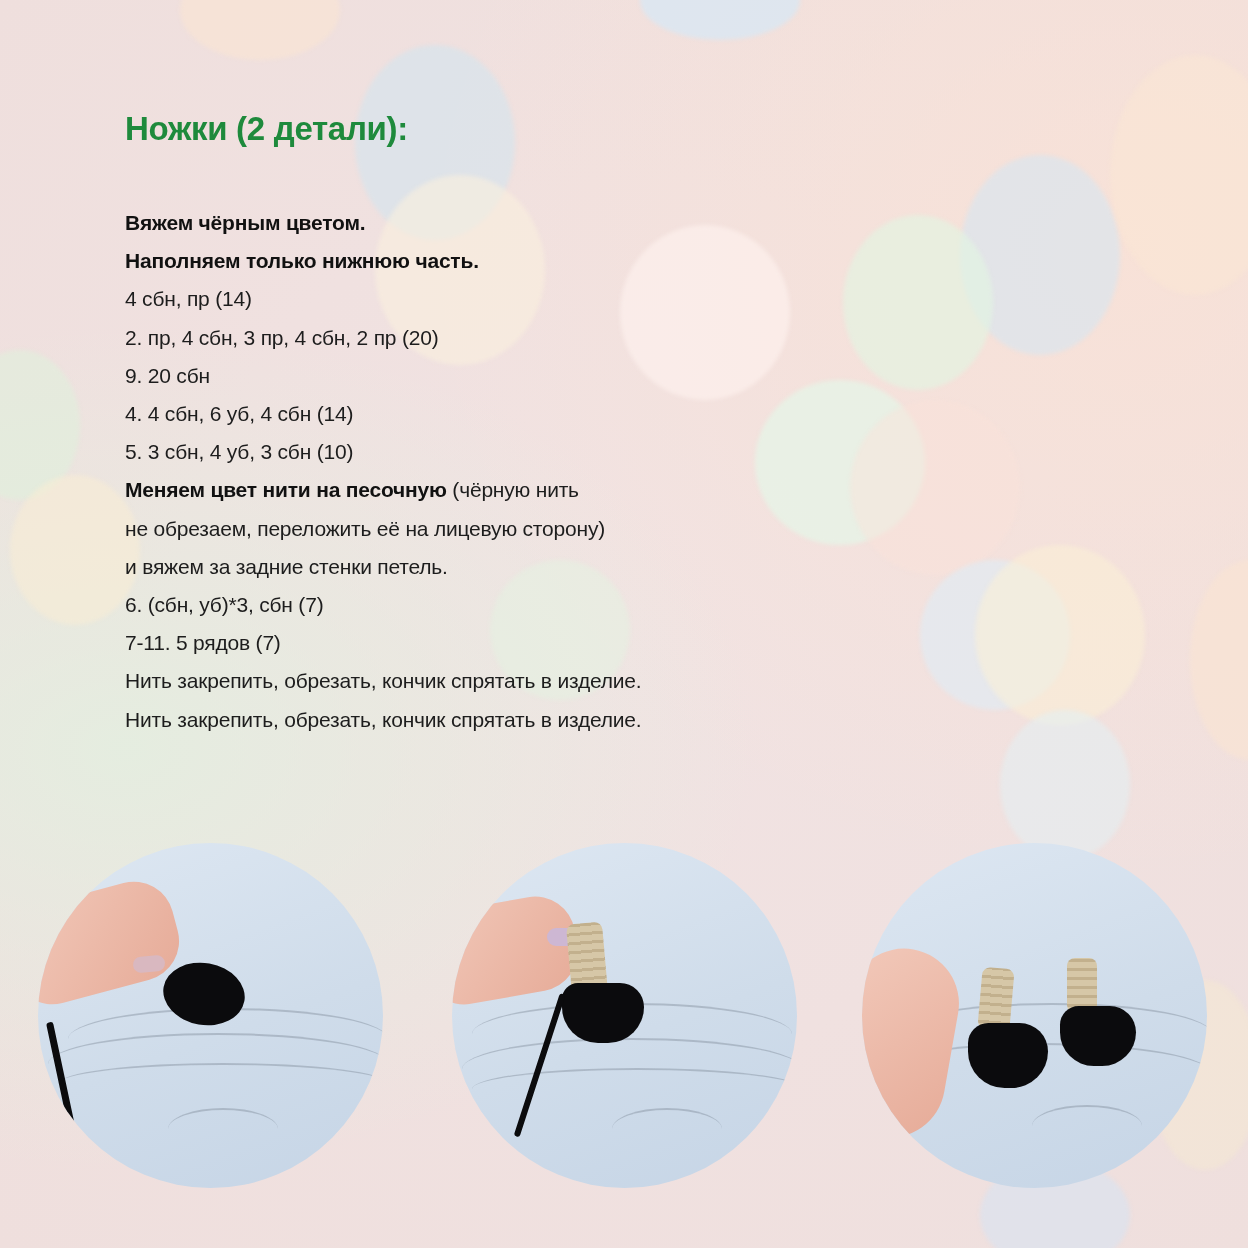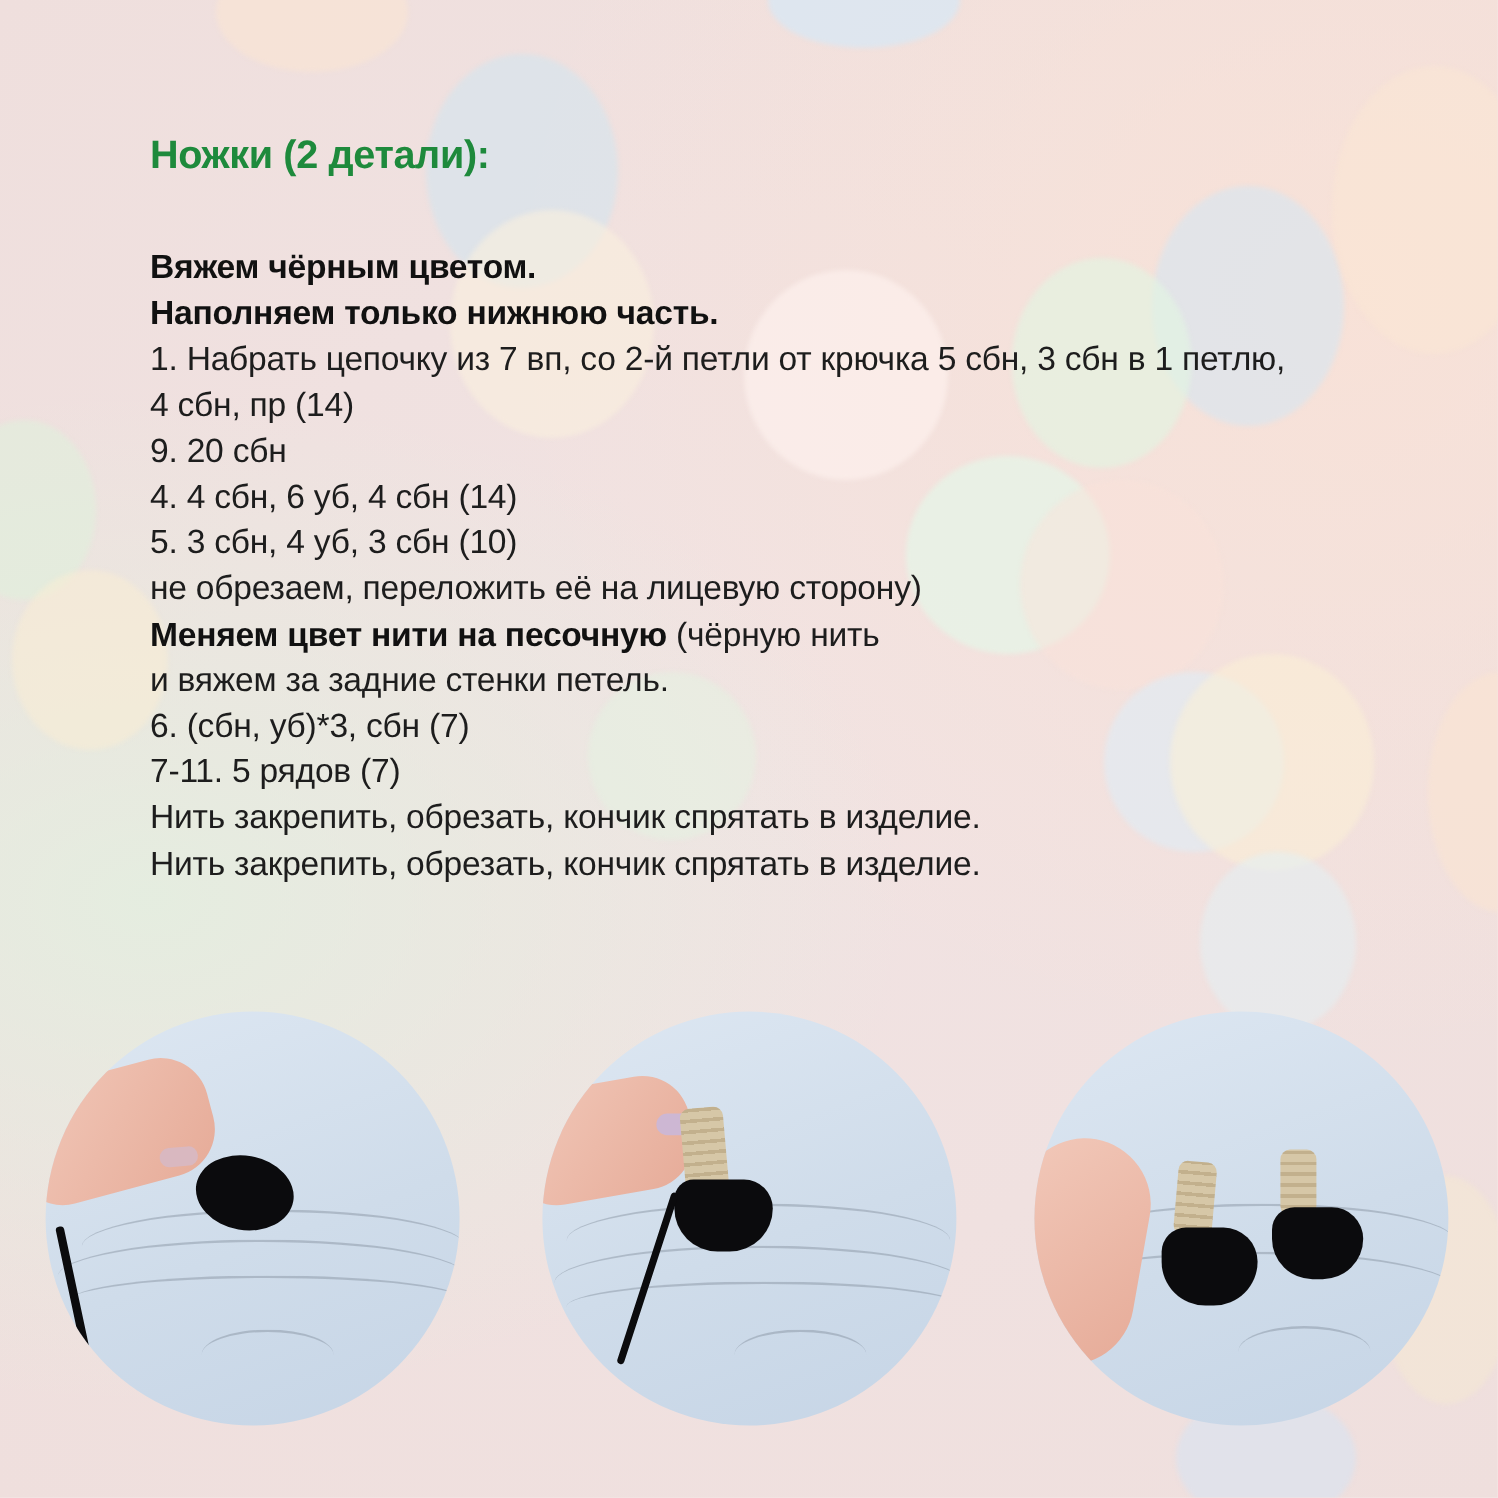--- a/index.html
+++ b/index.html
@@ -17,21 +17,21 @@
         radial-gradient(ellipse at 50% 50%, #f1e3e3 0%, #efdfdd 100%);
     }
     .bokeh { position: absolute; border-radius: 50%; filter: blur(2px); }
     .content { position: absolute; inset: 0; }
     .title {
       position: absolute; left: 125px; top: 110px;
       font-size: 33px; font-weight: bold; color: #1e8a3c; letter-spacing: -0.3px;
     }
     .lines { position: absolute; left: 125px; top: 204px; width: 1000px; }
     .line {
-      font-size: 28px; line-height: 38.2px; color: #1d1d1d; white-space: nowrap;
+      font-size: 21px; line-height: 38.2px; color: #1d1d1d; white-space: nowrap;
       letter-spacing: -0.2px;
     }
     .line .b { font-weight: bold; color: #111; }
     .photo {
       position: absolute; border-radius: 50%; overflow: hidden;
       background: linear-gradient(160deg, #dde7f2 0%, #cfdcea 55%, #c6d5e6 100%);
     }
     .grain { position: absolute; border-top: 2px solid rgba(110,120,135,0.35); border-radius: 50%; }
     .hand { position: absolute; background: linear-gradient(135deg, #f2c9ba, #e6ab98); border-radius: 40px; }
     .nail { position: absolute; background: #d9b8c0; border-radius: 10px; }
@@ -69,27 +69,27 @@
   <div class="bokeh" style="left:1150px;top:980px;width:110px;height:190px;background:rgba(246,234,210,0.5)"></div>
   <div class="bokeh" style="left:980px;top:1160px;width:150px;height:110px;background:rgba(214,228,244,0.55)"></div>
 </div>
 
 <div class="content">
   <div class="title">Ножки (2 детали):</div>
 
   <div class="lines">
     <div class="line"><span class="b">Вяжем чёрным цветом.</span><span></span></div>
     <div class="line"><span class="b">Наполняем только нижнюю часть.</span><span></span></div>
-    <div class="line"><span class="b"></span><span>1. Набрать цепочку из 7 вп, со 2-й петли от крючка 5 сбн, 3 сбн в 1 петлю,</span></div>
     <div class="line"><span class="b"></span><span>4 сбн, пр (14)</span></div>
+    <div class="line"><span class="b"></span><span>2. пр, 4 сбн, 3 пр, 4 сбн, 2 пр (20)</span></div>
     <div class="line"><span class="b"></span><span>9. 20 сбн</span></div>
     <div class="line"><span class="b"></span><span>4. 4 сбн, 6 уб, 4 сбн (14)</span></div>
     <div class="line"><span class="b"></span><span>5. 3 сбн, 4 уб, 3 сбн (10)</span></div>
+    <div class="line"><span class="b">Меняем цвет нити на песочную</span><span> (чёрную нить</span></div>
     <div class="line"><span class="b"></span><span>не обрезаем, переложить её на лицевую сторону)</span></div>
-    <div class="line"><span class="b">Меняем цвет нити на песочную</span><span> (чёрную нить</span></div>
     <div class="line"><span class="b"></span><span>и вяжем за задние стенки петель.</span></div>
     <div class="line"><span class="b"></span><span>6. (сбн, уб)*3, сбн (7)</span></div>
     <div class="line"><span class="b"></span><span>7-11. 5 рядов (7)</span></div>
     <div class="line"><span class="b"></span><span>Нить закрепить, обрезать, кончик спрятать в изделие.</span></div>
     <div class="line"><span class="b"></span><span>Нить закрепить, обрезать, кончик спрятать в изделие.</span></div>
   </div>
 
   <div class="photo" style="left:38px;top:843px;width:345px;height:345px;">
     <div class="grain" style="left:30px;top:165px;width:320px;height:60px;"></div>
     <div class="grain" style="left:10px;top:190px;width:340px;height:60px;"></div>

